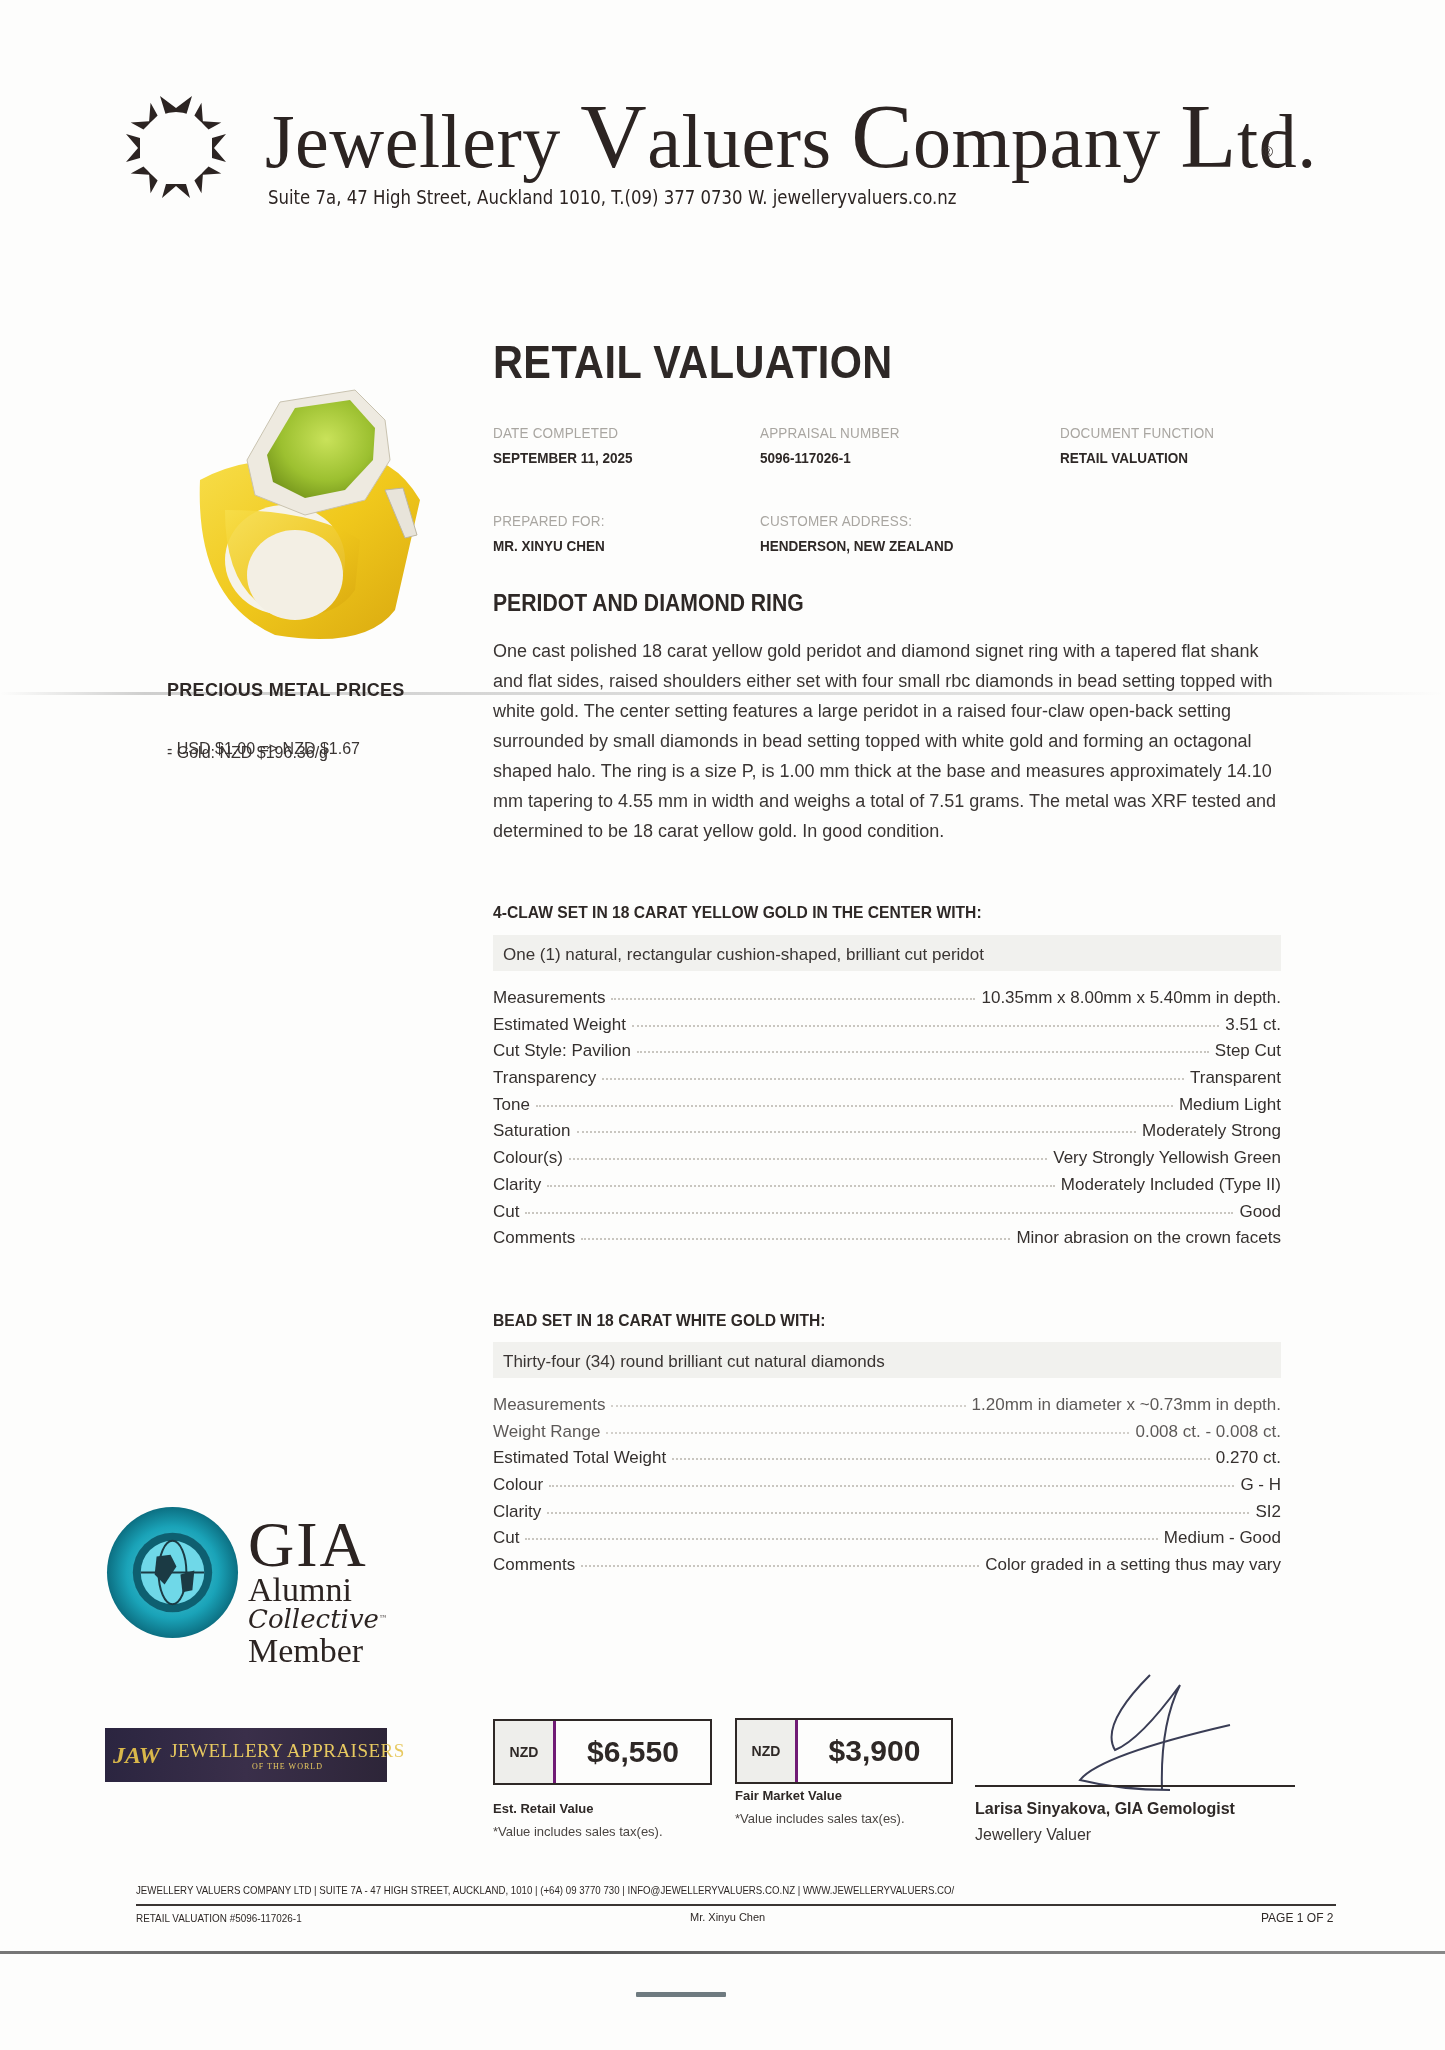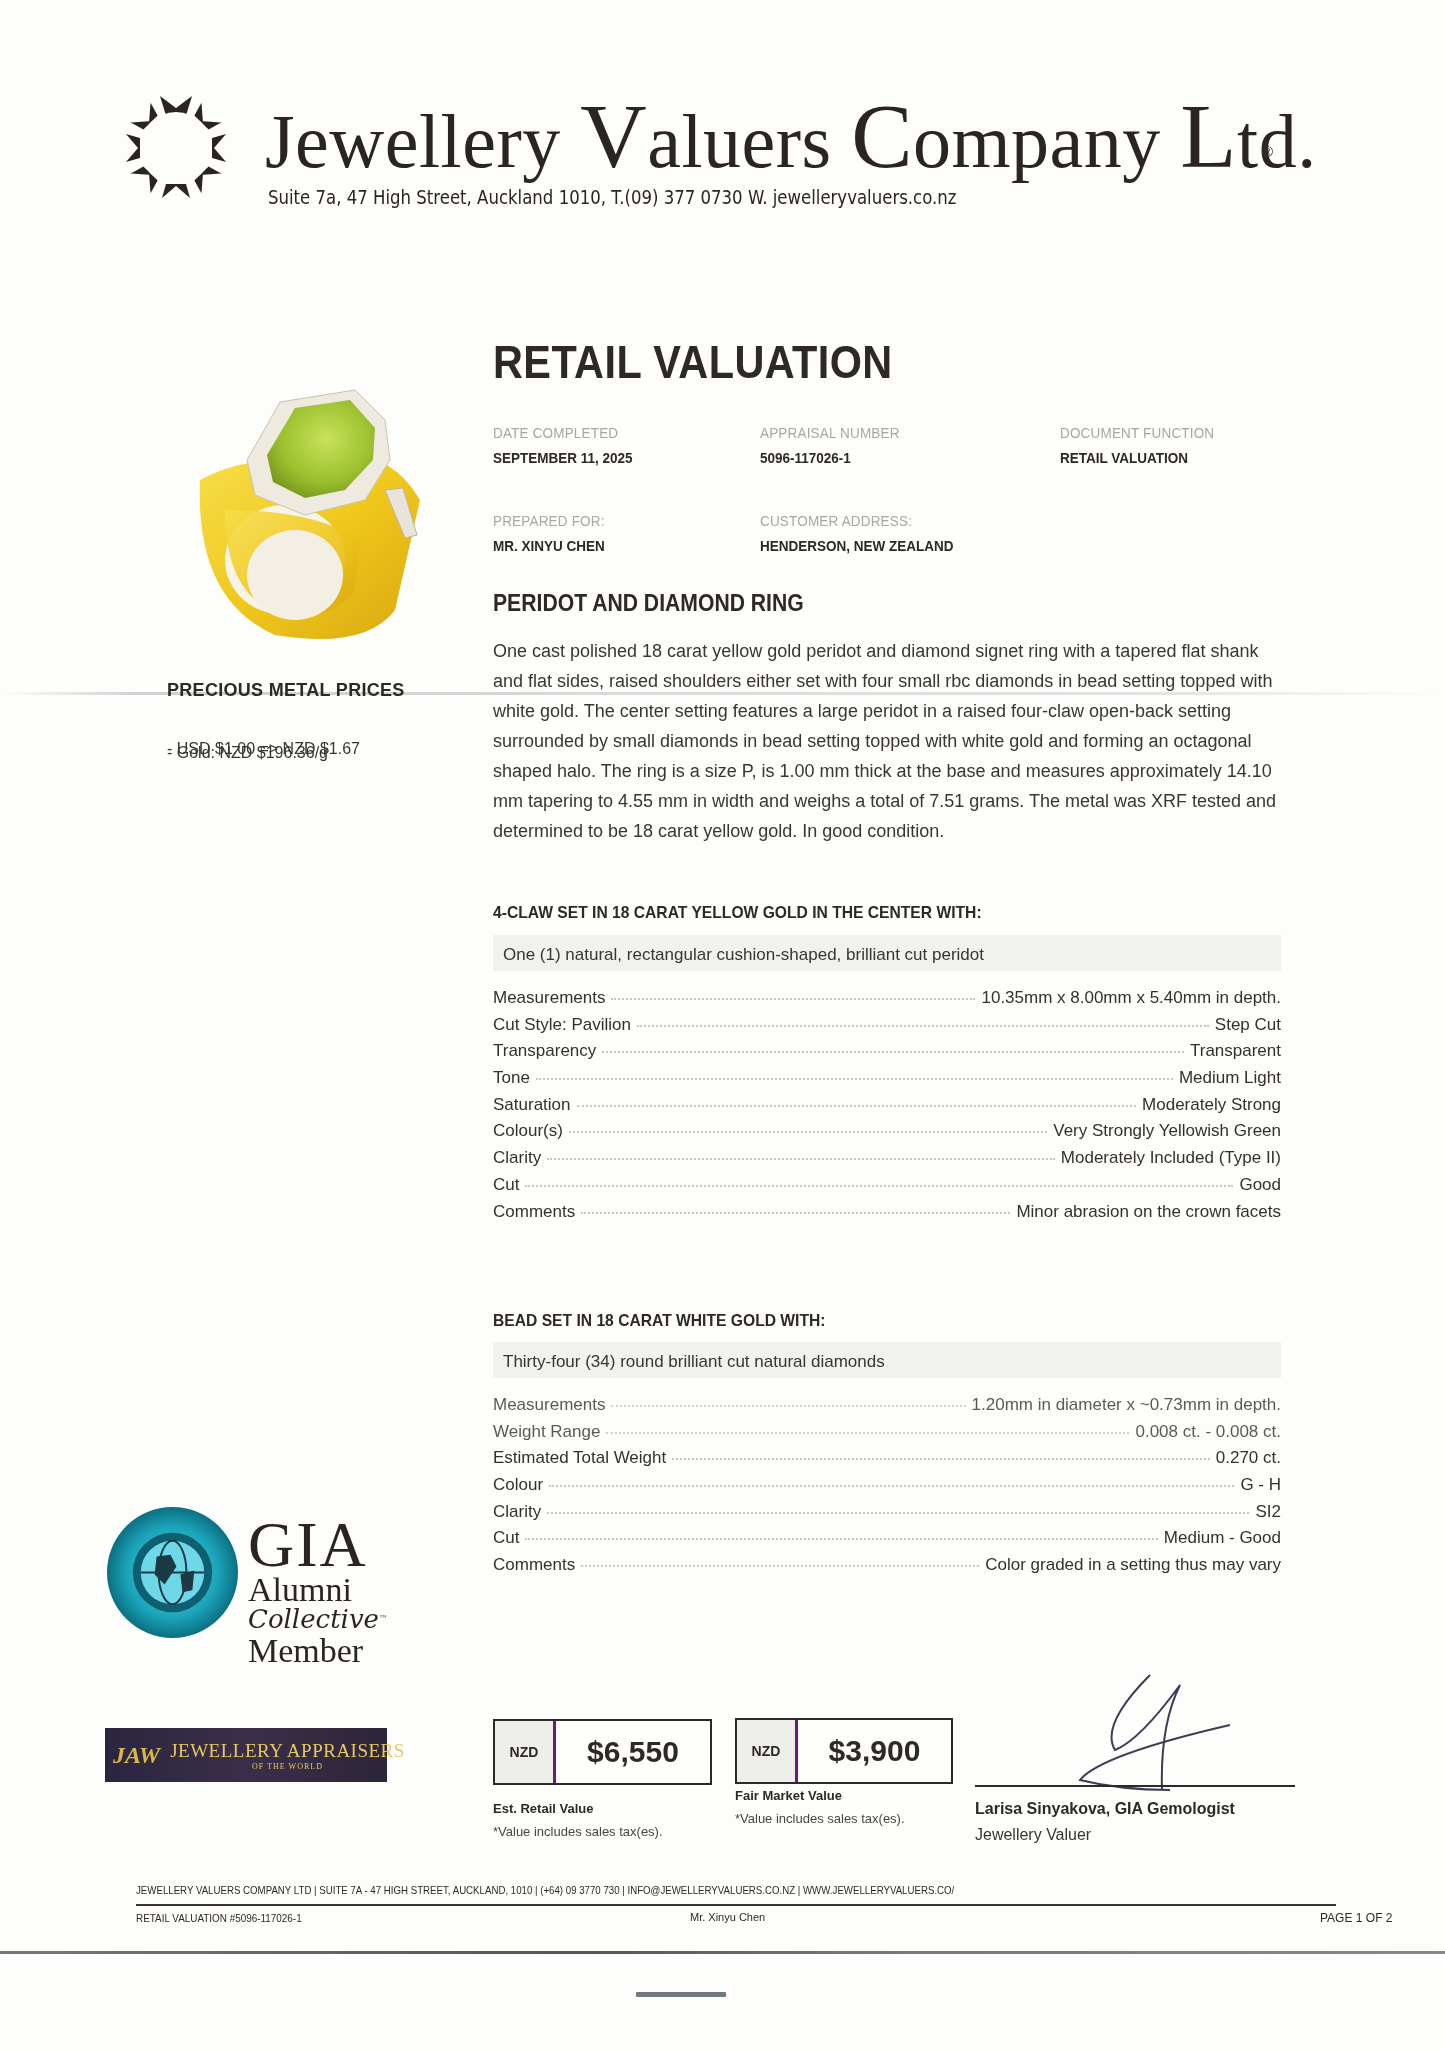--- a/index.html
+++ b/index.html
@@ -109,21 +109,21 @@
   .sig-line { left: 975px; top: 1785px; width: 320px; height: 2px; background: #2e2826; }
   .sig-name { left: 975px; top: 1800px; font-size: 16px; font-weight: bold; color: #2e2826; white-space: nowrap; }
   .sig-title { left: 975px; top: 1826px; font-size: 16px; color: #3a3533; }
   .signature { left: 1060px; top: 1665px; width: 240px; height: 130px; }
 
   
   .footer-contact { left: 136px; top: 1884px; font-size: 11px; color: #2e2826; white-space: nowrap; transform: scaleX(0.88); transform-origin: left; }
   .footer-rule { left: 136px; top: 1904px; width: 1200px; height: 2px; background: #3a3533; }
   .footer-left { left: 136px; top: 1912px; font-size: 11px; color: #2e2826; white-space: nowrap; transform: scaleX(0.9); transform-origin: left; }
   .footer-mid { left: 690px; top: 1911px; font-size: 11px; color: #2e2826; white-space: nowrap; }
-  .footer-right { left: 1320px; top: 1911px; font-size: 12px; color: #2e2826; white-space: nowrap; }
+  .footer-right { left: 1261px; top: 1911px; font-size: 12px; color: #2e2826; white-space: nowrap; }
   .page-edge { left: 0; top: 1951px; width: 1445px; height: 3px;
     background: linear-gradient(to right, #777, #555 40%, #777 60%, #888); }
   .staple { left: 636px; top: 1992px; width: 90px; height: 5px; background: #6f7b80; border-radius: 1px; }
 </style>
 </head>
 <body>
 
 <svg class="abs logo-star" viewBox="0 0 112 112">
   <g fill="#2c2422">
     <polygon points="56,56 40,4 56,16 72,4"></polygon>
@@ -202,20 +202,25 @@
 
 <div class="abs sub-heading" style="top:903px;">4-CLAW SET IN 18 CARAT YELLOW GOLD IN THE CENTER WITH:</div>
 <div class="abs stone-box" style="top:935px;">One (1) natural, rectangular cushion-shaped, brilliant cut peridot</div>
 <div class="abs spec-list" style="top:988px;">
   <div class="spec-row">
       <span class="label">Measurements</span>
       <span class="dots"></span>
       <span class="value">10.35mm x 8.00mm x 5.40mm in depth.</span>
     </div>
   <div class="spec-row">
+      <span class="label">Estimated Weight</span>
+      <span class="dots"></span>
+      <span class="value">3.51 ct.</span>
+    </div>
+  <div class="spec-row">
       <span class="label">Cut Style: Pavilion</span>
       <span class="dots"></span>
       <span class="value">Step Cut</span>
     </div>
   <div class="spec-row">
       <span class="label">Transparency</span>
       <span class="dots"></span>
       <span class="value">Transparent</span>
     </div>
   <div class="spec-row">

